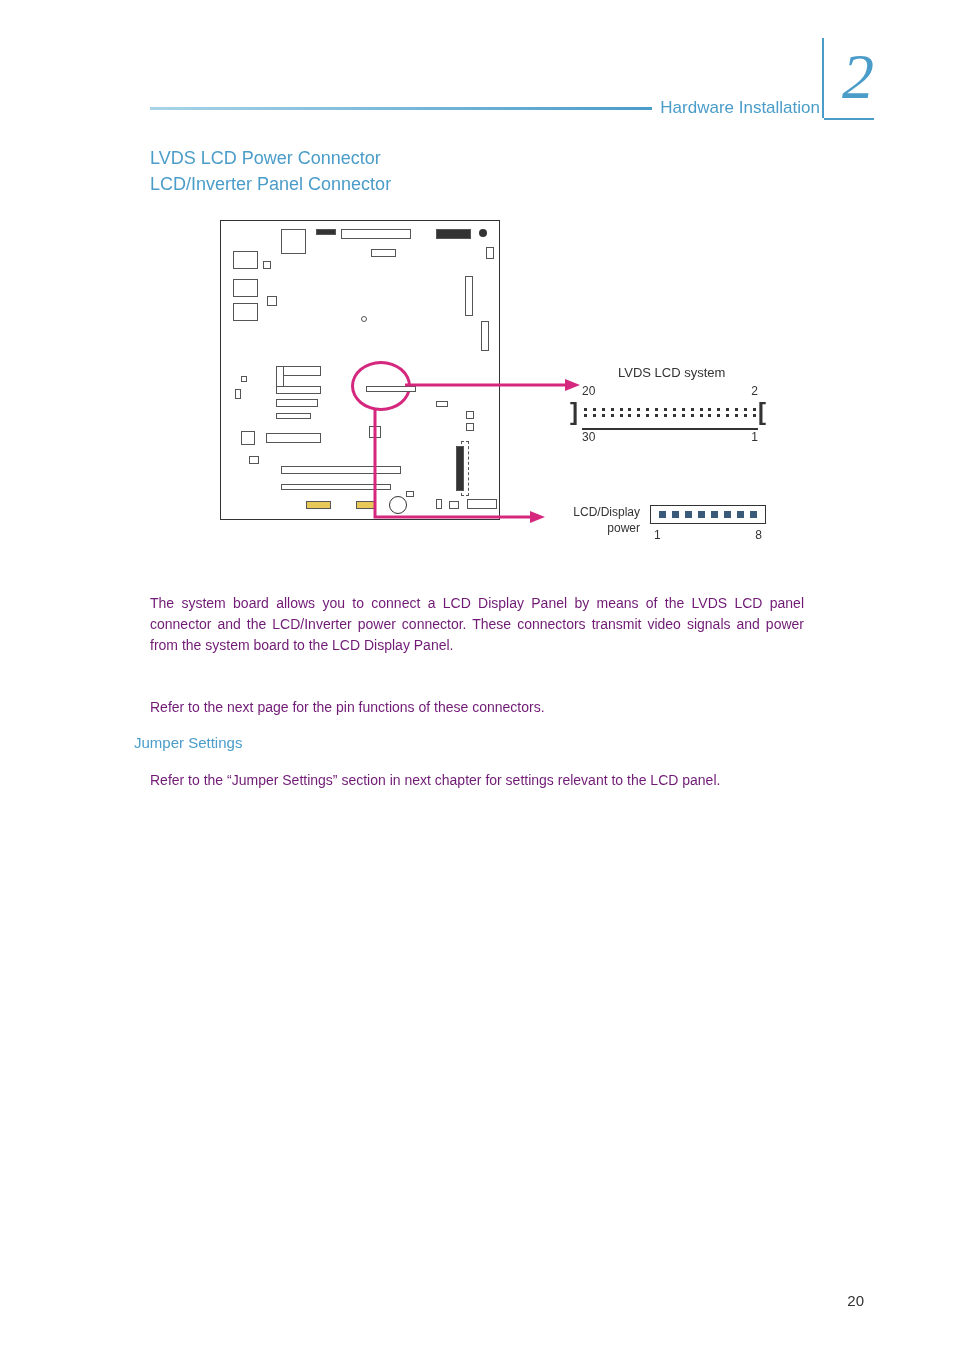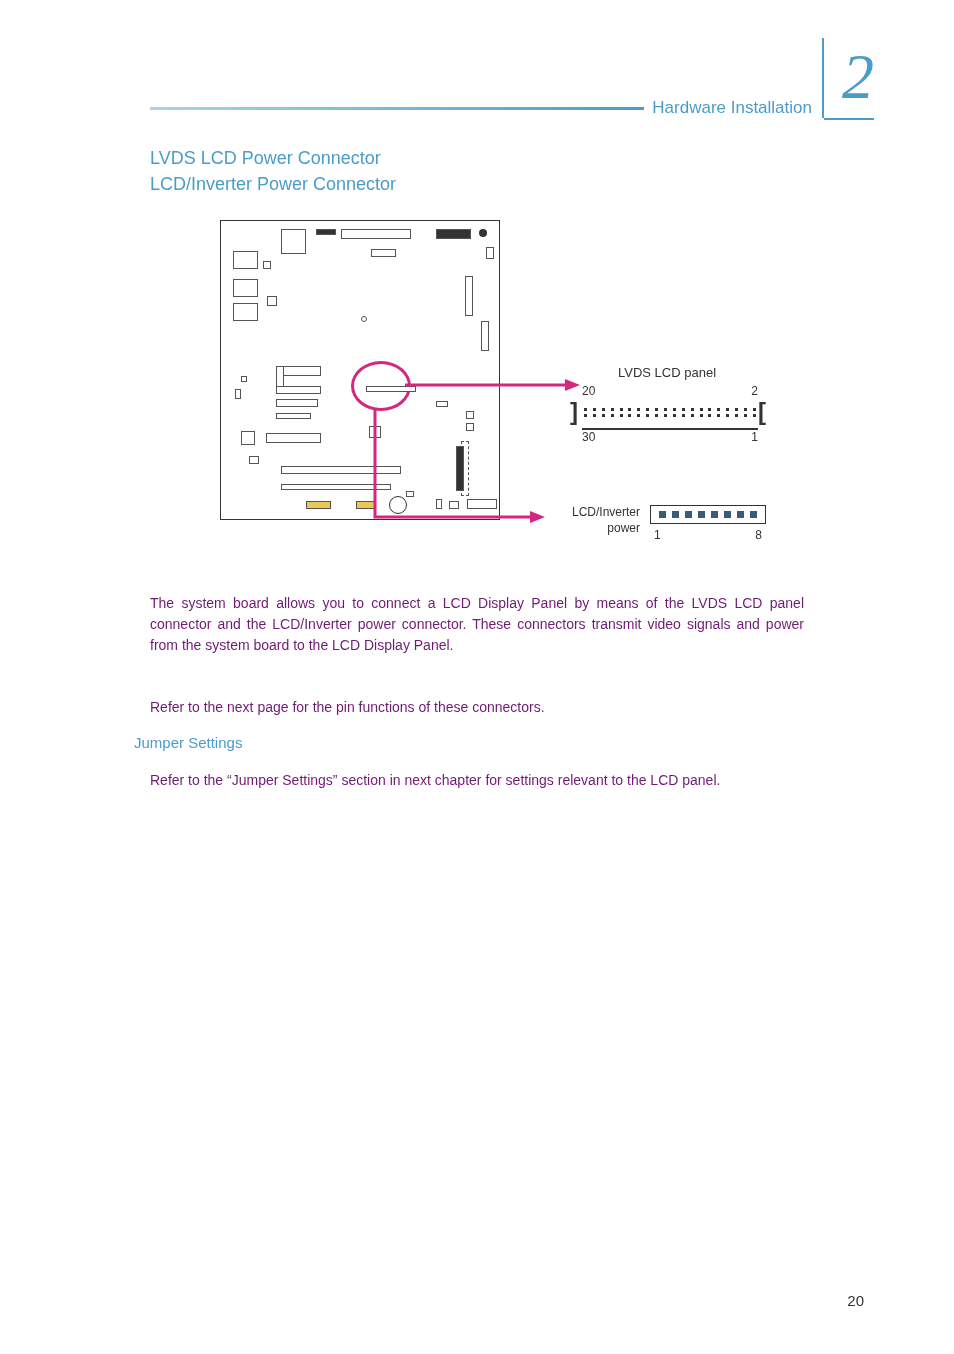--- a/index.html
+++ b/index.html
@@ -35,21 +35,21 @@
     }
     .header-line-blue {
       flex: 1;
       height: 3px;
       background: linear-gradient(to right, #a8d4e8, #4a9cc9);
     }
     .header-title {
       color: #4a9cc9;
       font-size: 17px;
       padding-left: 8px;
-      padding-right: 12px;
+      padding-right: 4px;
     }
     .chapter-divider {
       position: absolute;
       top: 38px;
       right: 130px;
       width: 2px;
       height: 80px;
       background: #4a9cc9;
     }
     .chapter-underline {
@@ -208,21 +208,21 @@
 <div class="chapter-number">2</div>
 <div class="chapter-divider"></div>
 <div class="chapter-underline"></div>
 
 <div class="header-bar">
   <div class="header-line-blue"></div>
   <div class="header-title">Hardware Installation</div>
 </div>
 
 <div class="section-title-1">LVDS LCD Power Connector</div>
-<div class="section-title-2">LCD/Inverter Power Connector</div>
+<div class="section-title-2">LCD/Inverter Panel Connector</div>
 
 <div class="diagram-area">
   <div class="board-outline">
 
     <div class="board-comp" style="top:8px;left:60px;width:25px;height:25px;"></div>
     <div class="board-comp" style="top:8px;left:95px;width:20px;height:6px;background:#333;"></div>
     <div class="board-comp" style="top:8px;left:120px;width:70px;height:10px;"></div>
     <div class="board-comp" style="top:8px;left:215px;width:35px;height:10px;background:#333;"></div>
     <div style="position:absolute;top:8px;left:258px;width:8px;height:8px;border-radius:50%;background:#333;"></div>
     <div class="board-comp" style="top:26px;left:265px;width:8px;height:12px;"></div>
@@ -267,21 +267,21 @@
   </div>
 
   <svg style="position:absolute;top:0;left:0;width:560px;height:340px;pointer-events:none;">
     <path class="arrow-line-1" d="M 185 165 L 345 165"></path>
     <polygon points="345,159 360,165 345,171" fill="#d4277d"></polygon>
     <path class="arrow-line-1" d="M 155 190 L 155 297 L 310 297"></path>
     <polygon points="310,291 325,297 310,303" fill="#d4277d"></polygon>
   </svg>
 
   <div class="lvds-connector">
-    <div style="font-size:13px;color:#333;margin-bottom:4px;padding-left:48px;">LVDS LCD panel</div>
+    <div style="font-size:13px;color:#333;margin-bottom:4px;padding-left:48px;">LVDS LCD system</div>
     <div class="lvds-nums">
       <span>20</span>
       <span>2</span>
     </div>
     <div class="lvds-pins-row">
       <span class="lvds-bracket">]</span>
       <div style="flex:1;">
         <div class="lvds-pins">
           <div class="lvds-pin"></div>
             <div class="lvds-pin"></div>
@@ -332,21 +332,21 @@
     </div>
     <div style="height:2px;background:#333;margin:2px 12px 0 12px;"></div>
     <div class="lvds-nums">
       <span>30</span>
       <span>1</span>
     </div>
   </div>
 
   <div class="lcd-inv">
     <div class="lcd-inv-label">
-      <span>LCD/Inverter</span><br>
+      <span>LCD/Display</span><br>
       <span>power</span>
     </div>
     <div>
       <div class="lcd-inv-conn">
         <div class="lcd-inv-pin"></div>
           <div class="lcd-inv-pin"></div>
           <div class="lcd-inv-pin"></div>
           <div class="lcd-inv-pin"></div>
           <div class="lcd-inv-pin"></div>
           <div class="lcd-inv-pin"></div>

